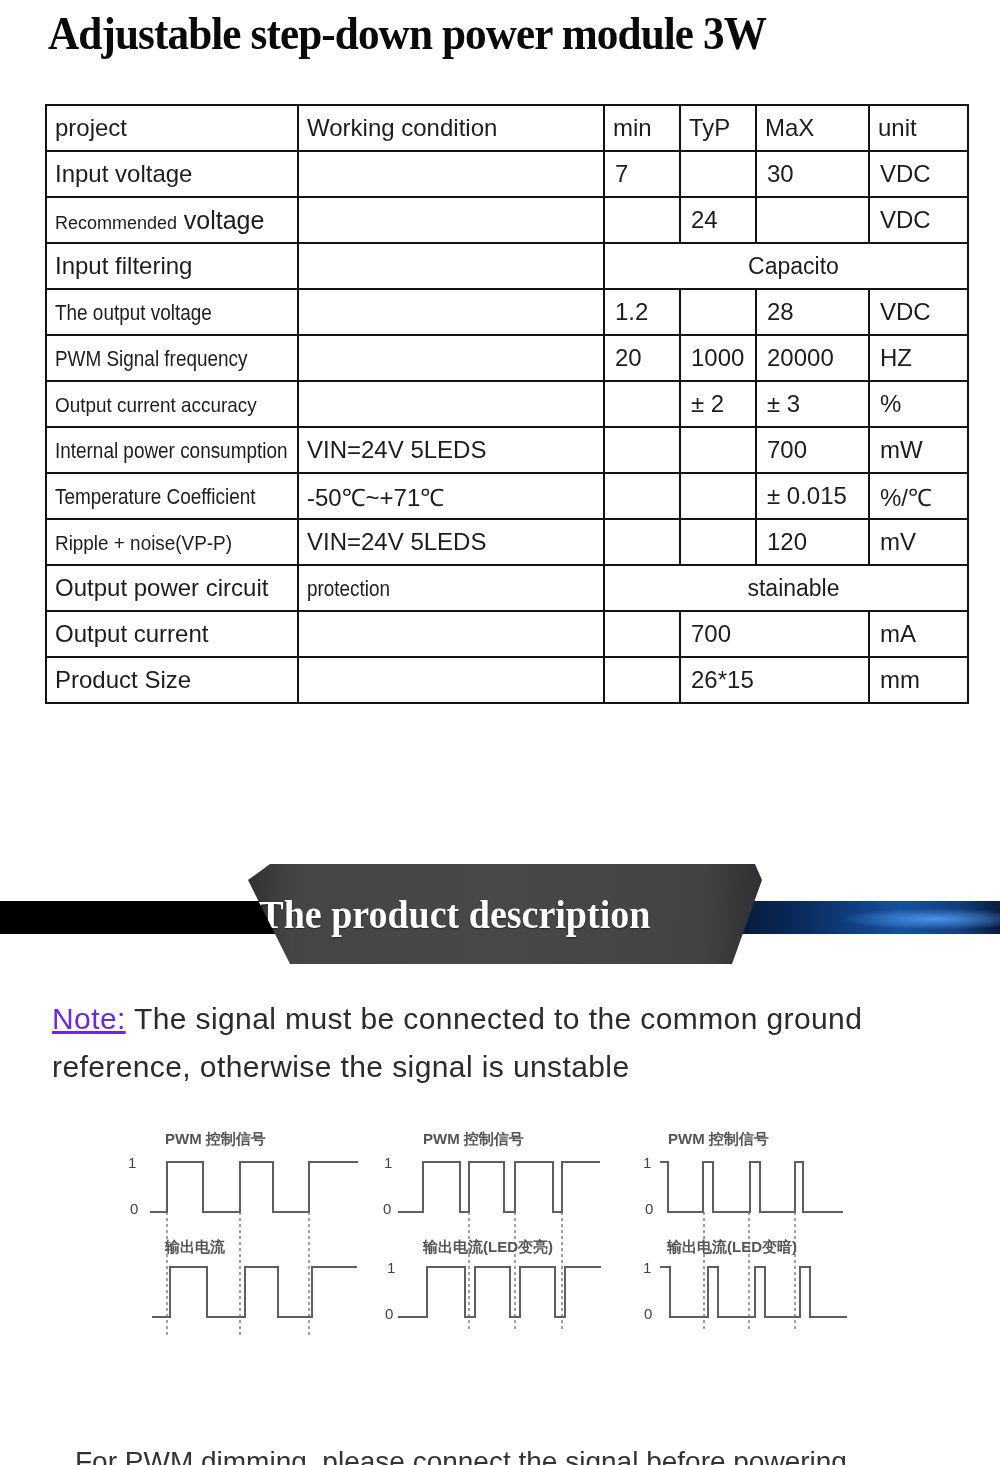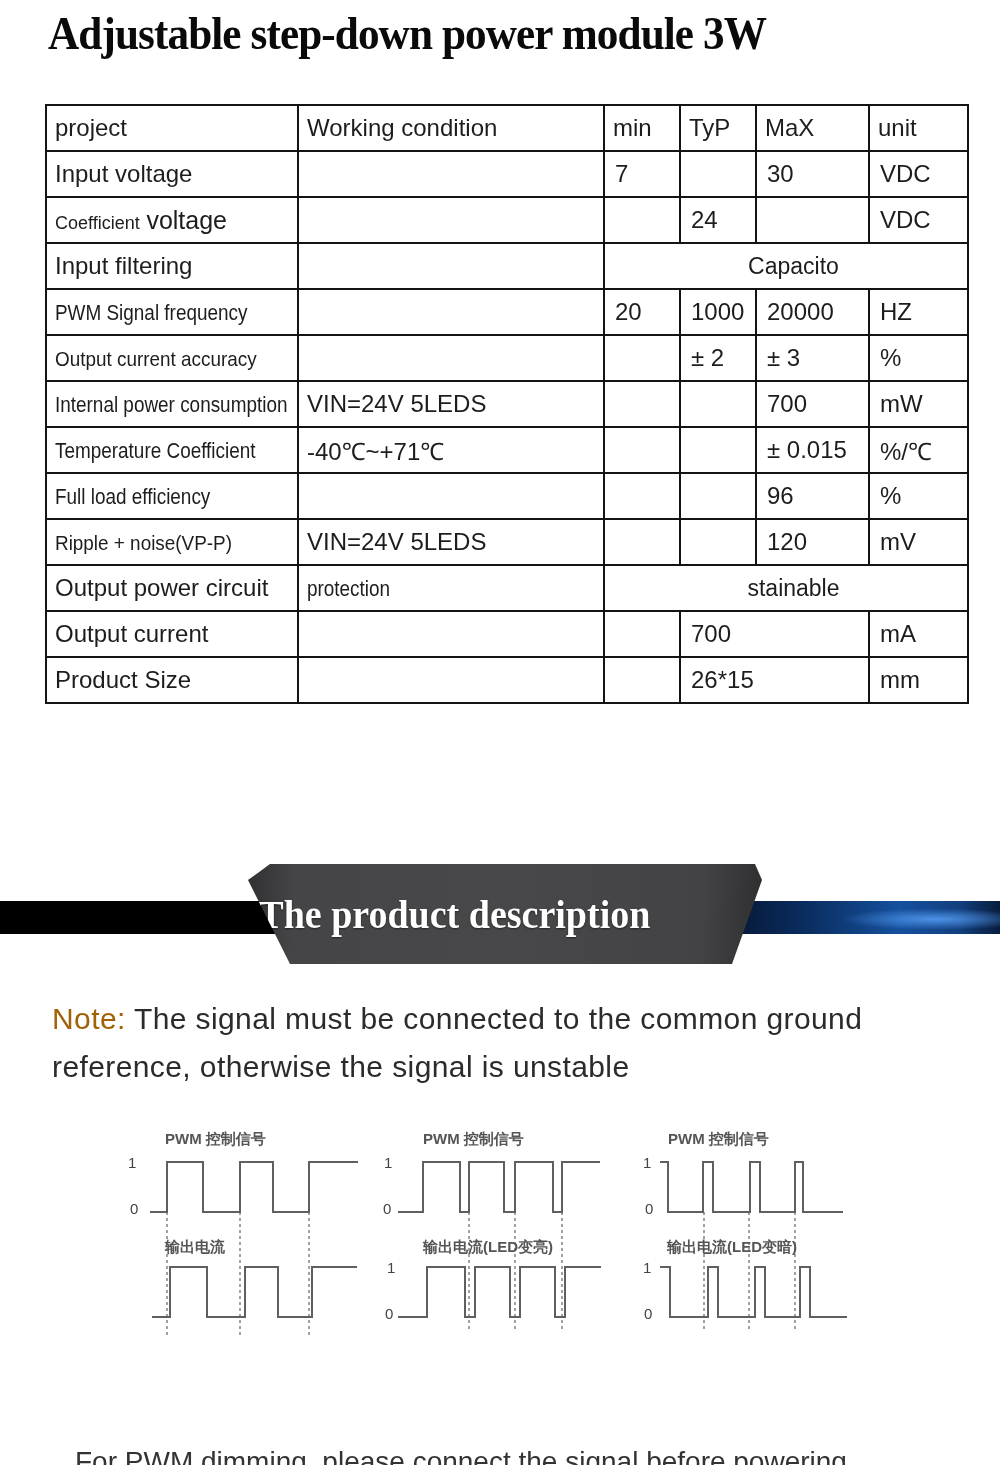--- a/index.html
+++ b/index.html
@@ -31,21 +31,21 @@
   #banner-ribbon{left:248px;top:864px;width:514px;height:100px;
     background:linear-gradient(92deg,#313133 0%,#454548 9%,#48484b 50%,#434346 88%,#2f2f31 100%);
     clip-path:polygon(22px 0,507px 0,514px 16px,484px 100%,42px 100%,0 16px);
     display:flex;align-items:center;justify-content:flex-start;}
   #banner-title{font-family:"Liberation Serif",serif;font-weight:bold;font-size:40px;color:#ffffff;
     transform:scaleX(0.95);white-space:nowrap;text-shadow:0 1px 2px rgba(0,0,0,0.5);}
 
   
   #note-block{left:52px;top:995px;width:920px;font-size:30px;line-height:48px;color:#2b2b2b;
     letter-spacing:0.4px;}
-  .note-red{color:#a16207;}
+  .note-red{color:#6d28d9;text-decoration:underline;}
 
   
   .wave-title{font-size:15px;font-weight:bold;fill:#555;}
   .lvl{font-size:15px;fill:#444;}
   .wv{fill:none;stroke:#5f5f5f;stroke-width:2;}
   .dash{stroke:#7a7a7a;stroke-width:1.4;stroke-dasharray:3,3;}
 
   
   #footer-clip{left:75px;top:1446px;font-size:28px;color:#333;white-space:nowrap;}
 </style>
@@ -74,31 +74,39 @@
   </tr>
   <tr>
     <td>Input voltage</td>
     <td></td>
     <td class="num">7</td>
     <td class="num"></td>
     <td class="num">30</td>
     <td class="num">VDC</td>
   </tr>
   <tr>
-    <td><span class="lbl-sm">Coefficient</span> <span class="lbl-lg">voltage</span></td>
+    <td><span class="lbl-sm">Recommended</span> <span class="lbl-lg">voltage</span></td>
     <td></td>
     <td class="num"></td>
     <td class="num">24</td>
     <td class="num"></td>
     <td class="num">VDC</td>
   </tr>
   <tr>
     <td>Input filtering</td>
     <td></td>
     <td class="ctr" colspan="4">Capacito</td>
+  </tr>
+  <tr>
+    <td><span class="narrow">The output voltage</span></td>
+    <td></td>
+    <td class="num">1.2</td>
+    <td class="num"></td>
+    <td class="num">28</td>
+    <td class="num">VDC</td>
   </tr>
   <tr>
     <td><span class="narrow">PWM Signal frequency</span></td>
     <td></td>
     <td class="num">20</td>
     <td class="num">1000</td>
     <td class="num">20000</td>
     <td class="num">HZ</td>
   </tr>
   <tr>
@@ -112,33 +120,25 @@
   <tr>
     <td><span class="narrow">Internal power consumption</span></td>
     <td>VIN=24V 5LEDS</td>
     <td class="num"></td>
     <td class="num"></td>
     <td class="num">700</td>
     <td class="num">mW</td>
   </tr>
   <tr>
     <td><span class="narrow">Temperature Coefficient</span></td>
-    <td>-40℃~+71℃</td>
+    <td>-50℃~+71℃</td>
     <td class="num"></td>
     <td class="num"></td>
     <td class="num">± 0.015</td>
     <td class="num">%/℃</td>
-  </tr>
-  <tr>
-    <td><span class="narrow">Full load efficiency</span></td>
-    <td></td>
-    <td class="num"></td>
-    <td class="num"></td>
-    <td class="num">96</td>
-    <td class="num">%</td>
   </tr>
   <tr>
     <td><span class="narrow2">Ripple + noise(VP-P)</span></td>
     <td>VIN=24V 5LEDS</td>
     <td class="num"></td>
     <td class="num"></td>
     <td class="num">120</td>
     <td class="num">mV</td>
   </tr>
   <tr>

